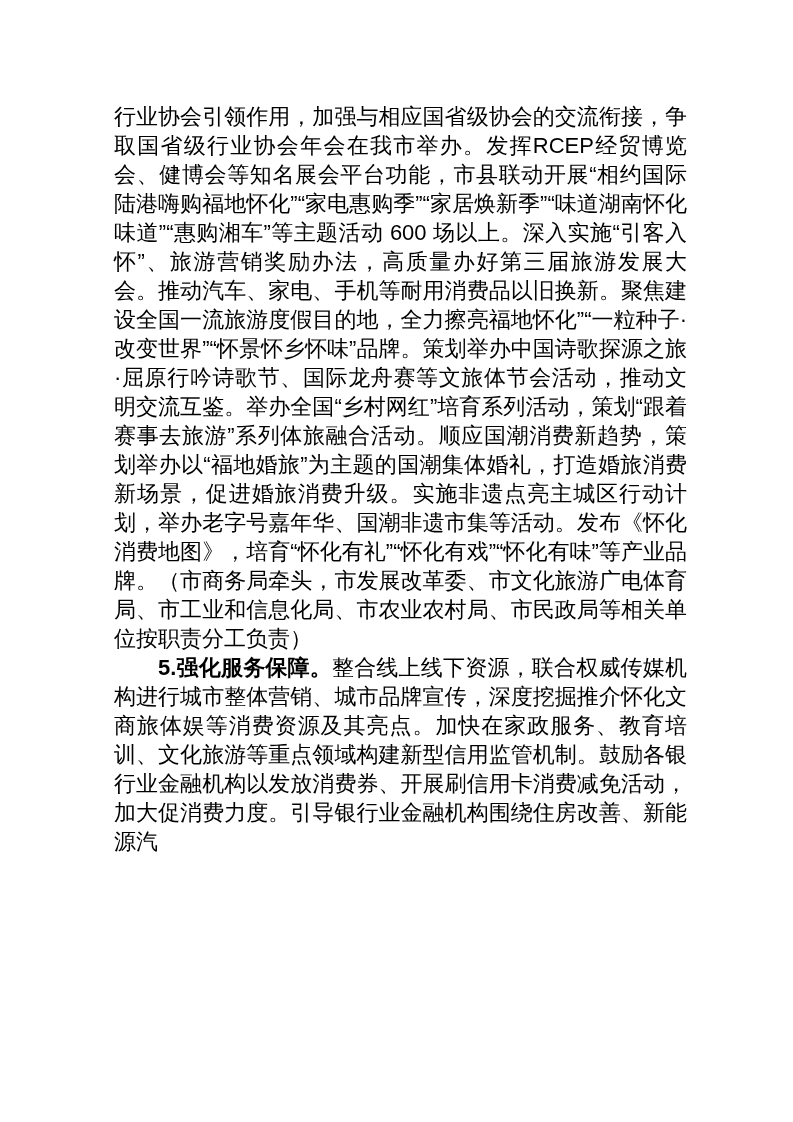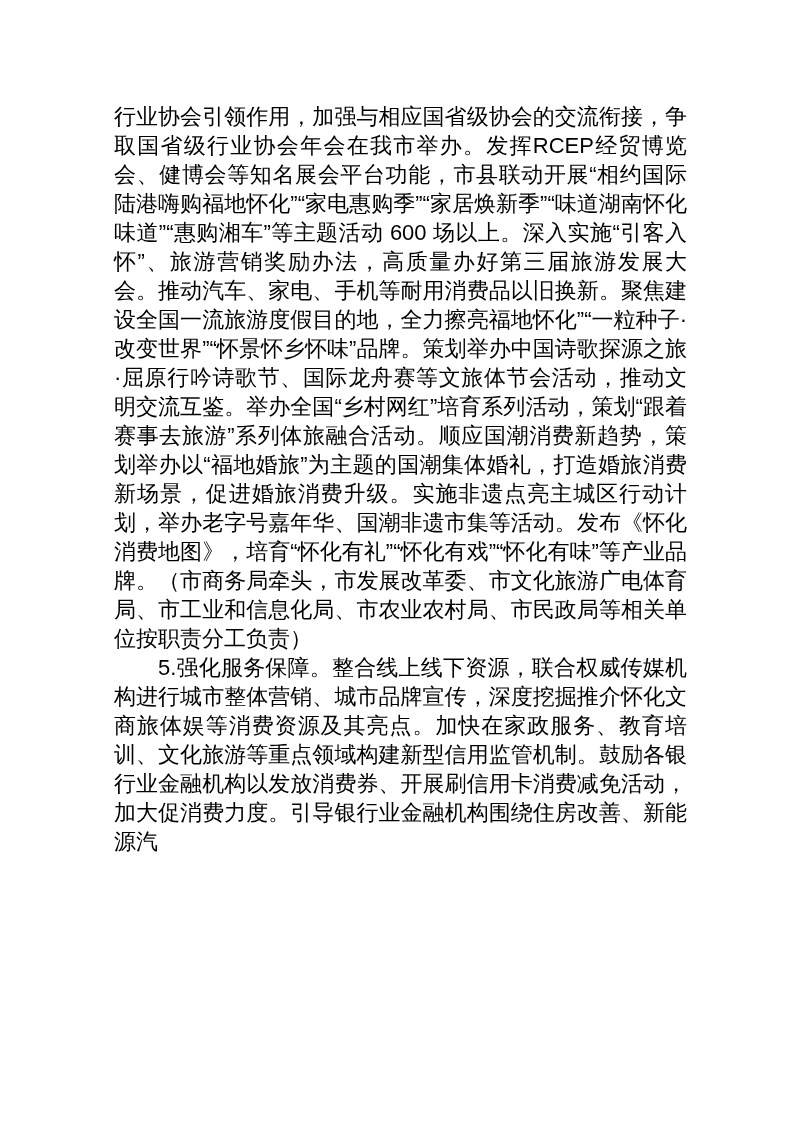--- a/index.html
+++ b/index.html
@@ -29,21 +29,21 @@
     word-break: break-all;
   }
   .para {
     margin: 0;
     padding: 0;
   }
   .para.indent {
     text-indent: 2em;
   }
   .lead {
-    font-weight: normal;
+    font-weight: bold;
   }
 </style>
 </head>
 <body>
 
 <div class="page">
   <div class="text-block">
 
     <p class="para"><span>行业协会引领作用，加强与相应国省级协会的交流衔接，争取国省级行业协会年会在我市举办。发挥RCEP经贸博览会、健博会等知名展会平台功能，市县联动开展“相约国际陆港嗨购福地怀化”“家电惠购季”“家居焕新季”“味道湖南怀化味道”“惠购湘车”等主题活动 600 场以上。深入实施“引客入怀”、旅游营销奖励办法，高质量办好第三届旅游发展大会。推动汽车、家电、手机等耐用消费品以旧换新。聚焦建设全国一流旅游度假目的地，全力擦亮福地怀化”“一粒种子·改变世界”“怀景怀乡怀味”品牌。策划举办中国诗歌探源之旅·屈原行吟诗歌节、国际龙舟赛等文旅体节会活动，推动文明交流互鉴。举办全国“乡村网红”培育系列活动，策划“跟着赛事去旅游”系列体旅融合活动。顺应国潮消费新趋势，策划举办以“福地婚旅”为主题的国潮集体婚礼，打造婚旅消费新场景，促进婚旅消费升级。实施非遗点亮主城区行动计划，举办老字号嘉年华、国潮非遗市集等活动。发布《怀化消费地图》，培育“怀化有礼”“怀化有戏”“怀化有味”等产业品牌。（市商务局牵头，市发展改革委、市文化旅游广电体育局、市工业和信息化局、市农业农村局、市民政局等相关单位按职责分工负责）</span></p>
 

